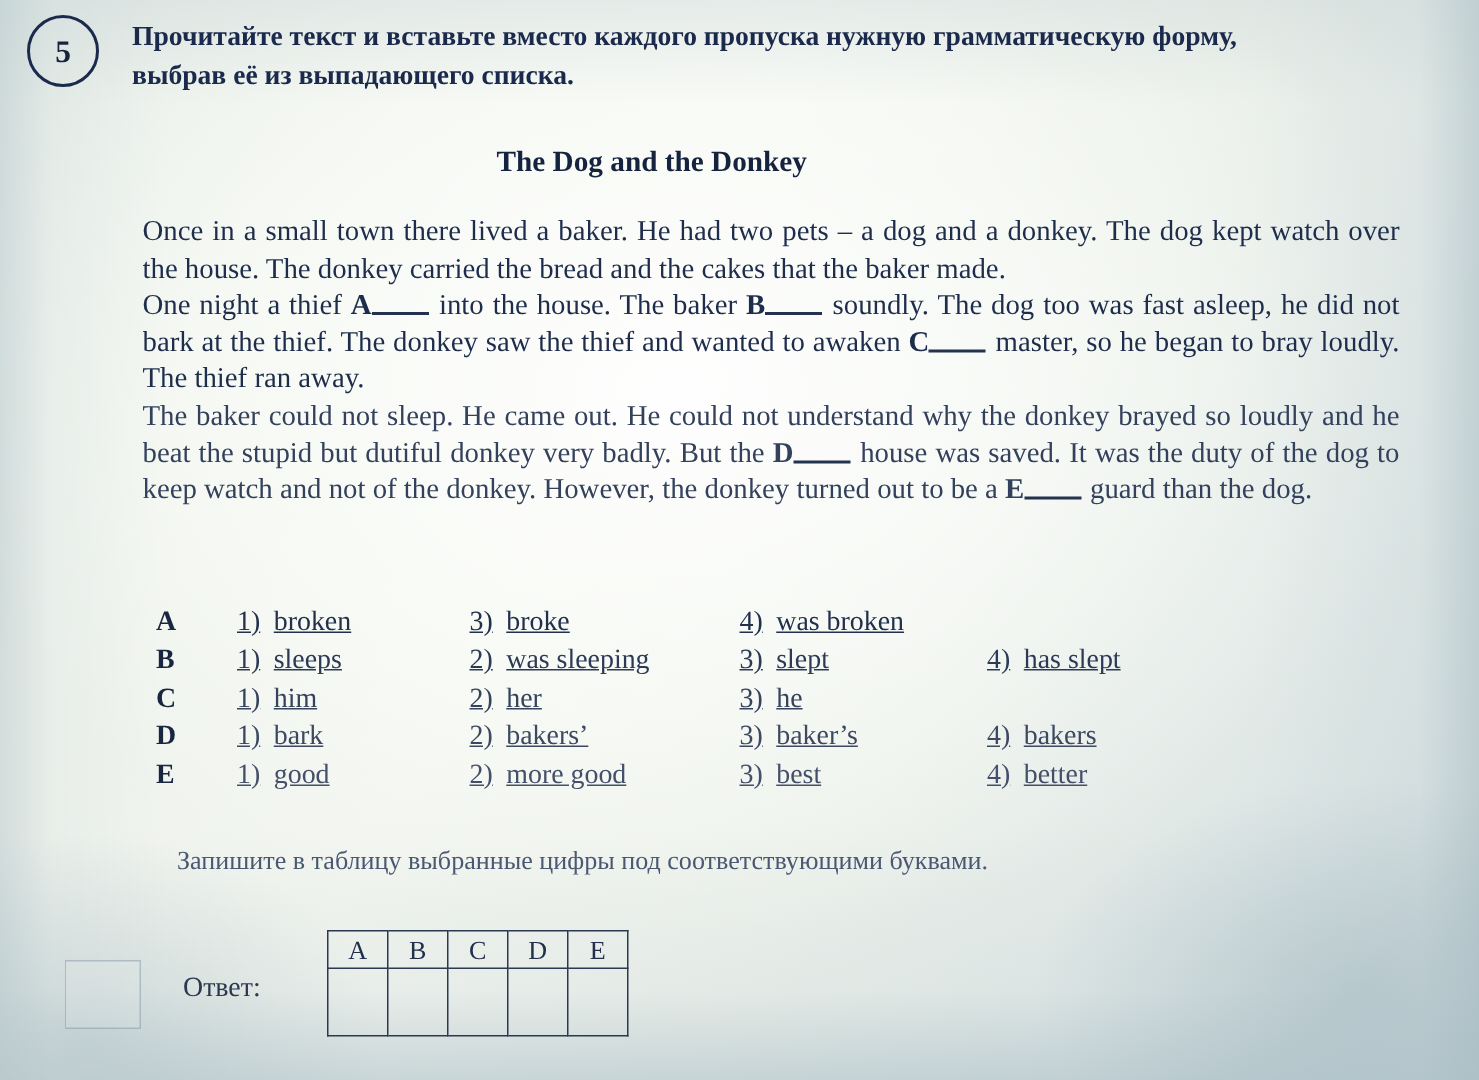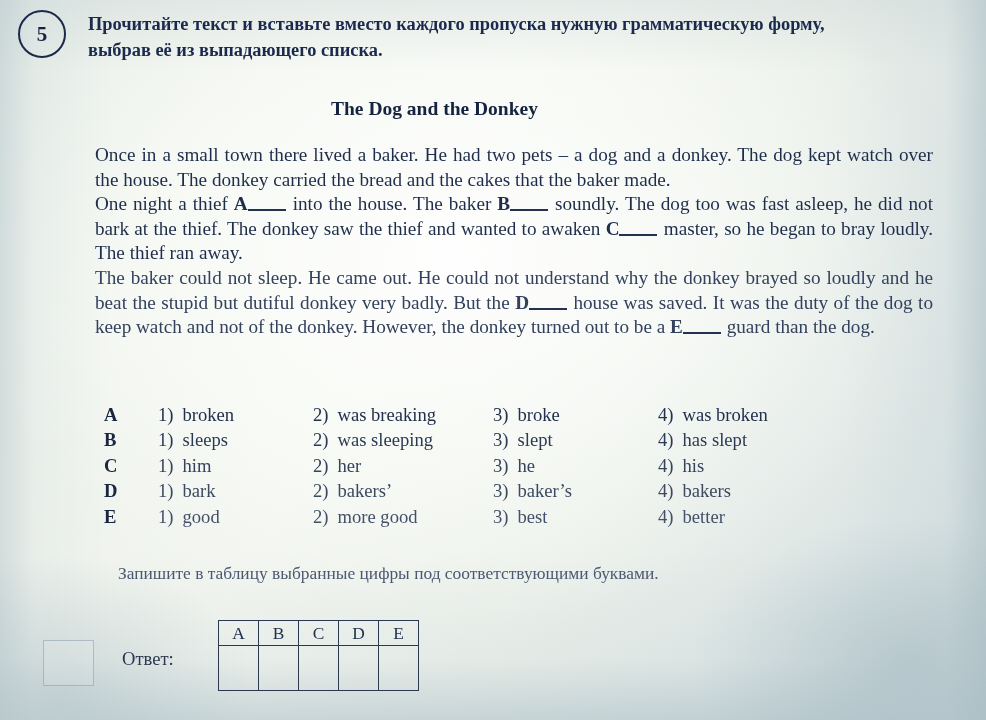--- a/index.html
+++ b/index.html
@@ -127,21 +127,21 @@
     width: 720px;
     font-size: 18.6px;
     line-height: 25.4px;
   }
   .opt-row {
     display: grid;
     grid-template-columns: 54px 155px 180px 165px 166px;
     align-items: baseline;
   }
   .opt-letter { font-weight: bold; font-size: 18.6px; color: #18263f; }
-  .opt-cell { white-space: nowrap; }
+  .opt-cell { white-space: nowrap; text-decoration: underline; }
   .opt-cell .num { margin-right: 9px; }
 
   .row-a { color: #22304c; }
   .row-b { color: #2c3a55; }
   .row-c { color: #36435c; }
   .row-d { color: #3c4961; }
   .row-e { color: #44506a; }
 
   
   .note {
@@ -215,39 +215,37 @@
 
       <p class="fade1"><span>The baker could not sleep. He came out. He could not understand why the donkey brayed so loudly and he beat the stupid but dutiful donkey very badly. But the </span><span class="blank-letter">D</span><span class="blank-rule"></span><span> house was saved. It was the duty of the dog to keep watch and not of the donkey. However, the donkey turned out to be a </span><span class="blank-letter">E</span><span class="blank-rule"></span><span> guard than the dog.</span></p>
 
     </div>
 
     <div class="options">
 
       <div class="opt-row row-a">
         <span class="opt-letter">A</span>
         <span class="opt-cell"><span class="num">1)</span><span>broken</span></span>
-        <span class="opt-cell"><span class="num">2)</span><span>was breaking</span></span>
         <span class="opt-cell"><span class="num">3)</span><span>broke</span></span>
         <span class="opt-cell"><span class="num">4)</span><span>was broken</span></span>
       </div>
 
       <div class="opt-row row-b">
         <span class="opt-letter">B</span>
         <span class="opt-cell"><span class="num">1)</span><span>sleeps</span></span>
         <span class="opt-cell"><span class="num">2)</span><span>was sleeping</span></span>
         <span class="opt-cell"><span class="num">3)</span><span>slept</span></span>
         <span class="opt-cell"><span class="num">4)</span><span>has slept</span></span>
       </div>
 
       <div class="opt-row row-c">
         <span class="opt-letter">C</span>
         <span class="opt-cell"><span class="num">1)</span><span>him</span></span>
         <span class="opt-cell"><span class="num">2)</span><span>her</span></span>
         <span class="opt-cell"><span class="num">3)</span><span>he</span></span>
-        <span class="opt-cell"><span class="num">4)</span><span>his</span></span>
       </div>
 
       <div class="opt-row row-d">
         <span class="opt-letter">D</span>
         <span class="opt-cell"><span class="num">1)</span><span>bark</span></span>
         <span class="opt-cell"><span class="num">2)</span><span>bakers’</span></span>
         <span class="opt-cell"><span class="num">3)</span><span>baker’s</span></span>
         <span class="opt-cell"><span class="num">4)</span><span>bakers</span></span>
       </div>
 

